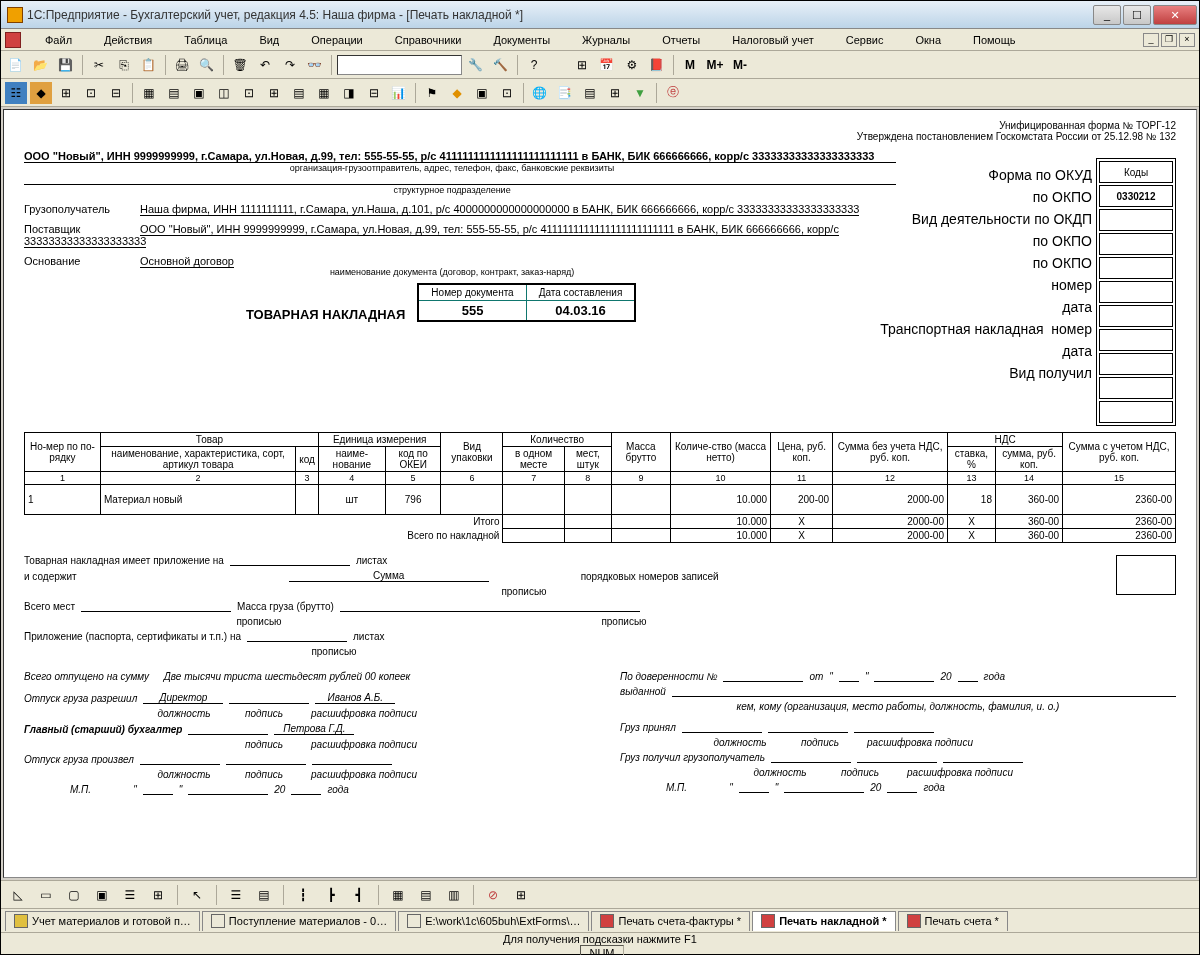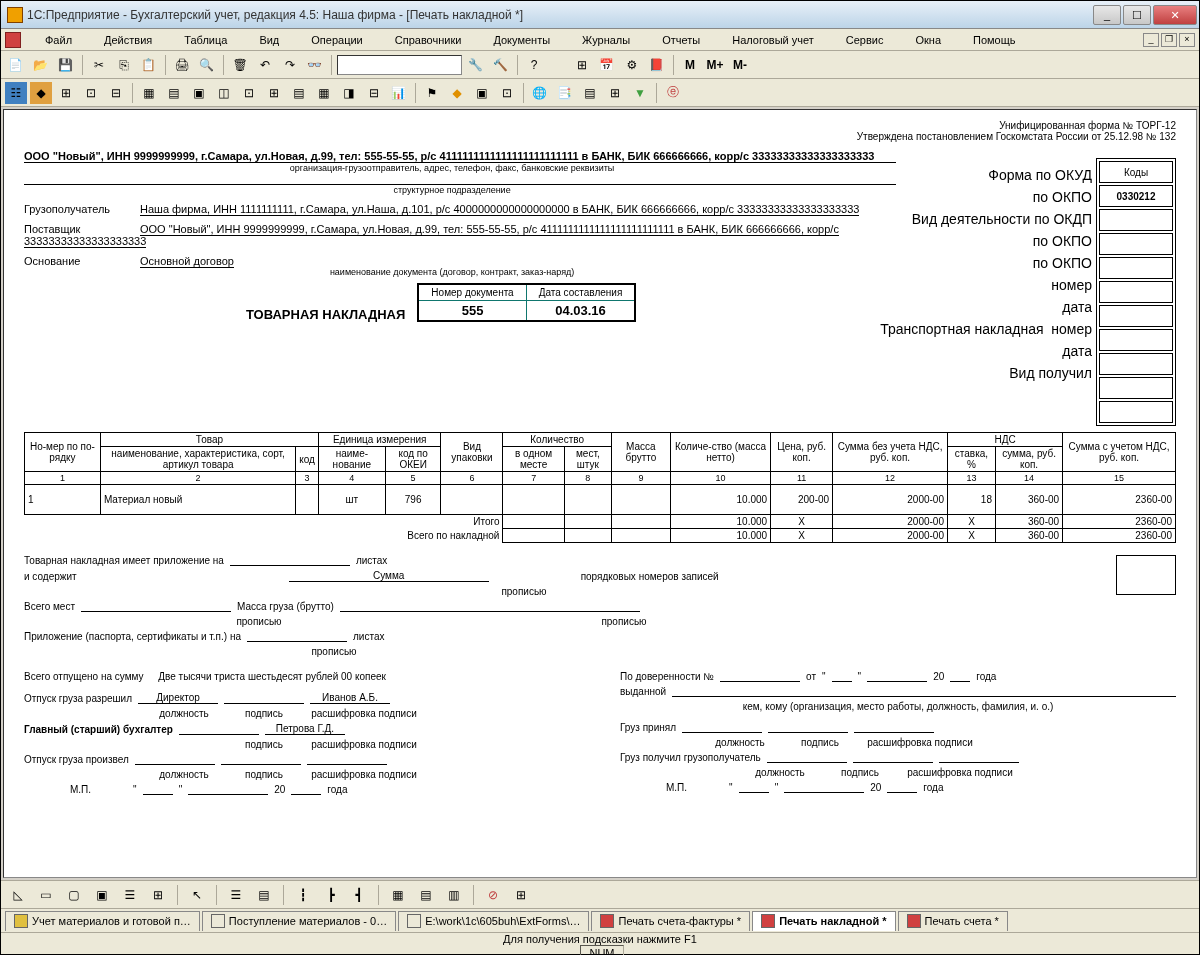--- a/index.html
+++ b/index.html
@@ -53,21 +53,21 @@
 .main-table .num-row td { font-size: 9px; }
 .main-table .data-row td { text-align: right; height: 30px; }
 .main-table .data-row td:first-child, .main-table .data-row td:nth-child(2) { text-align: left; }
 .totals-row td { text-align: right; padding: 1px 3px; }
 
 .footer { margin-top: 12px; font-size: 10px; }
 .footer-row { margin: 4px 0; display: flex; gap: 6px; align-items: flex-end; }
 .uline { border-bottom: 1px solid #000; min-width: 80px; text-align: center; }
 .sublabel { font-size: 10px; text-align: center; }
 
-.two-col { display: flex; gap: 40px; margin-top: 10px; }
+.two-col { display: flex; gap: 40px; margin-top: 10px; font-style: italic; }
 .two-col > div { flex: 1; }
 .sig-box { float: right; border: 1px solid #000; width: 60px; height: 40px; margin-left: 8px; }
 
 .bottom-toolbar { height: 28px; background: #ece9d8; display: flex; align-items: center; padding: 2px 6px; gap: 6px; border-top: 1px solid #aca899; }
 
 .tabs { height: 24px; background: #ece9d8; display: flex; align-items: center; padding: 8px 4px; gap: 2px; border-top: 1px solid #aca899; }
 .tab { height: 20px; padding: 2px 8px; border: 1px solid #888; background: #ece9d8; border-bottom: none; font-size: 11px; display: flex; align-items: center; gap: 4px; max-width: 260px; overflow: hidden; white-space: nowrap; }
 .tab.active { background: #fff; font-weight: bold; }
 .tab-icon { width: 14px; height: 14px; border: 1px solid #666; display: inline-block; }
 

